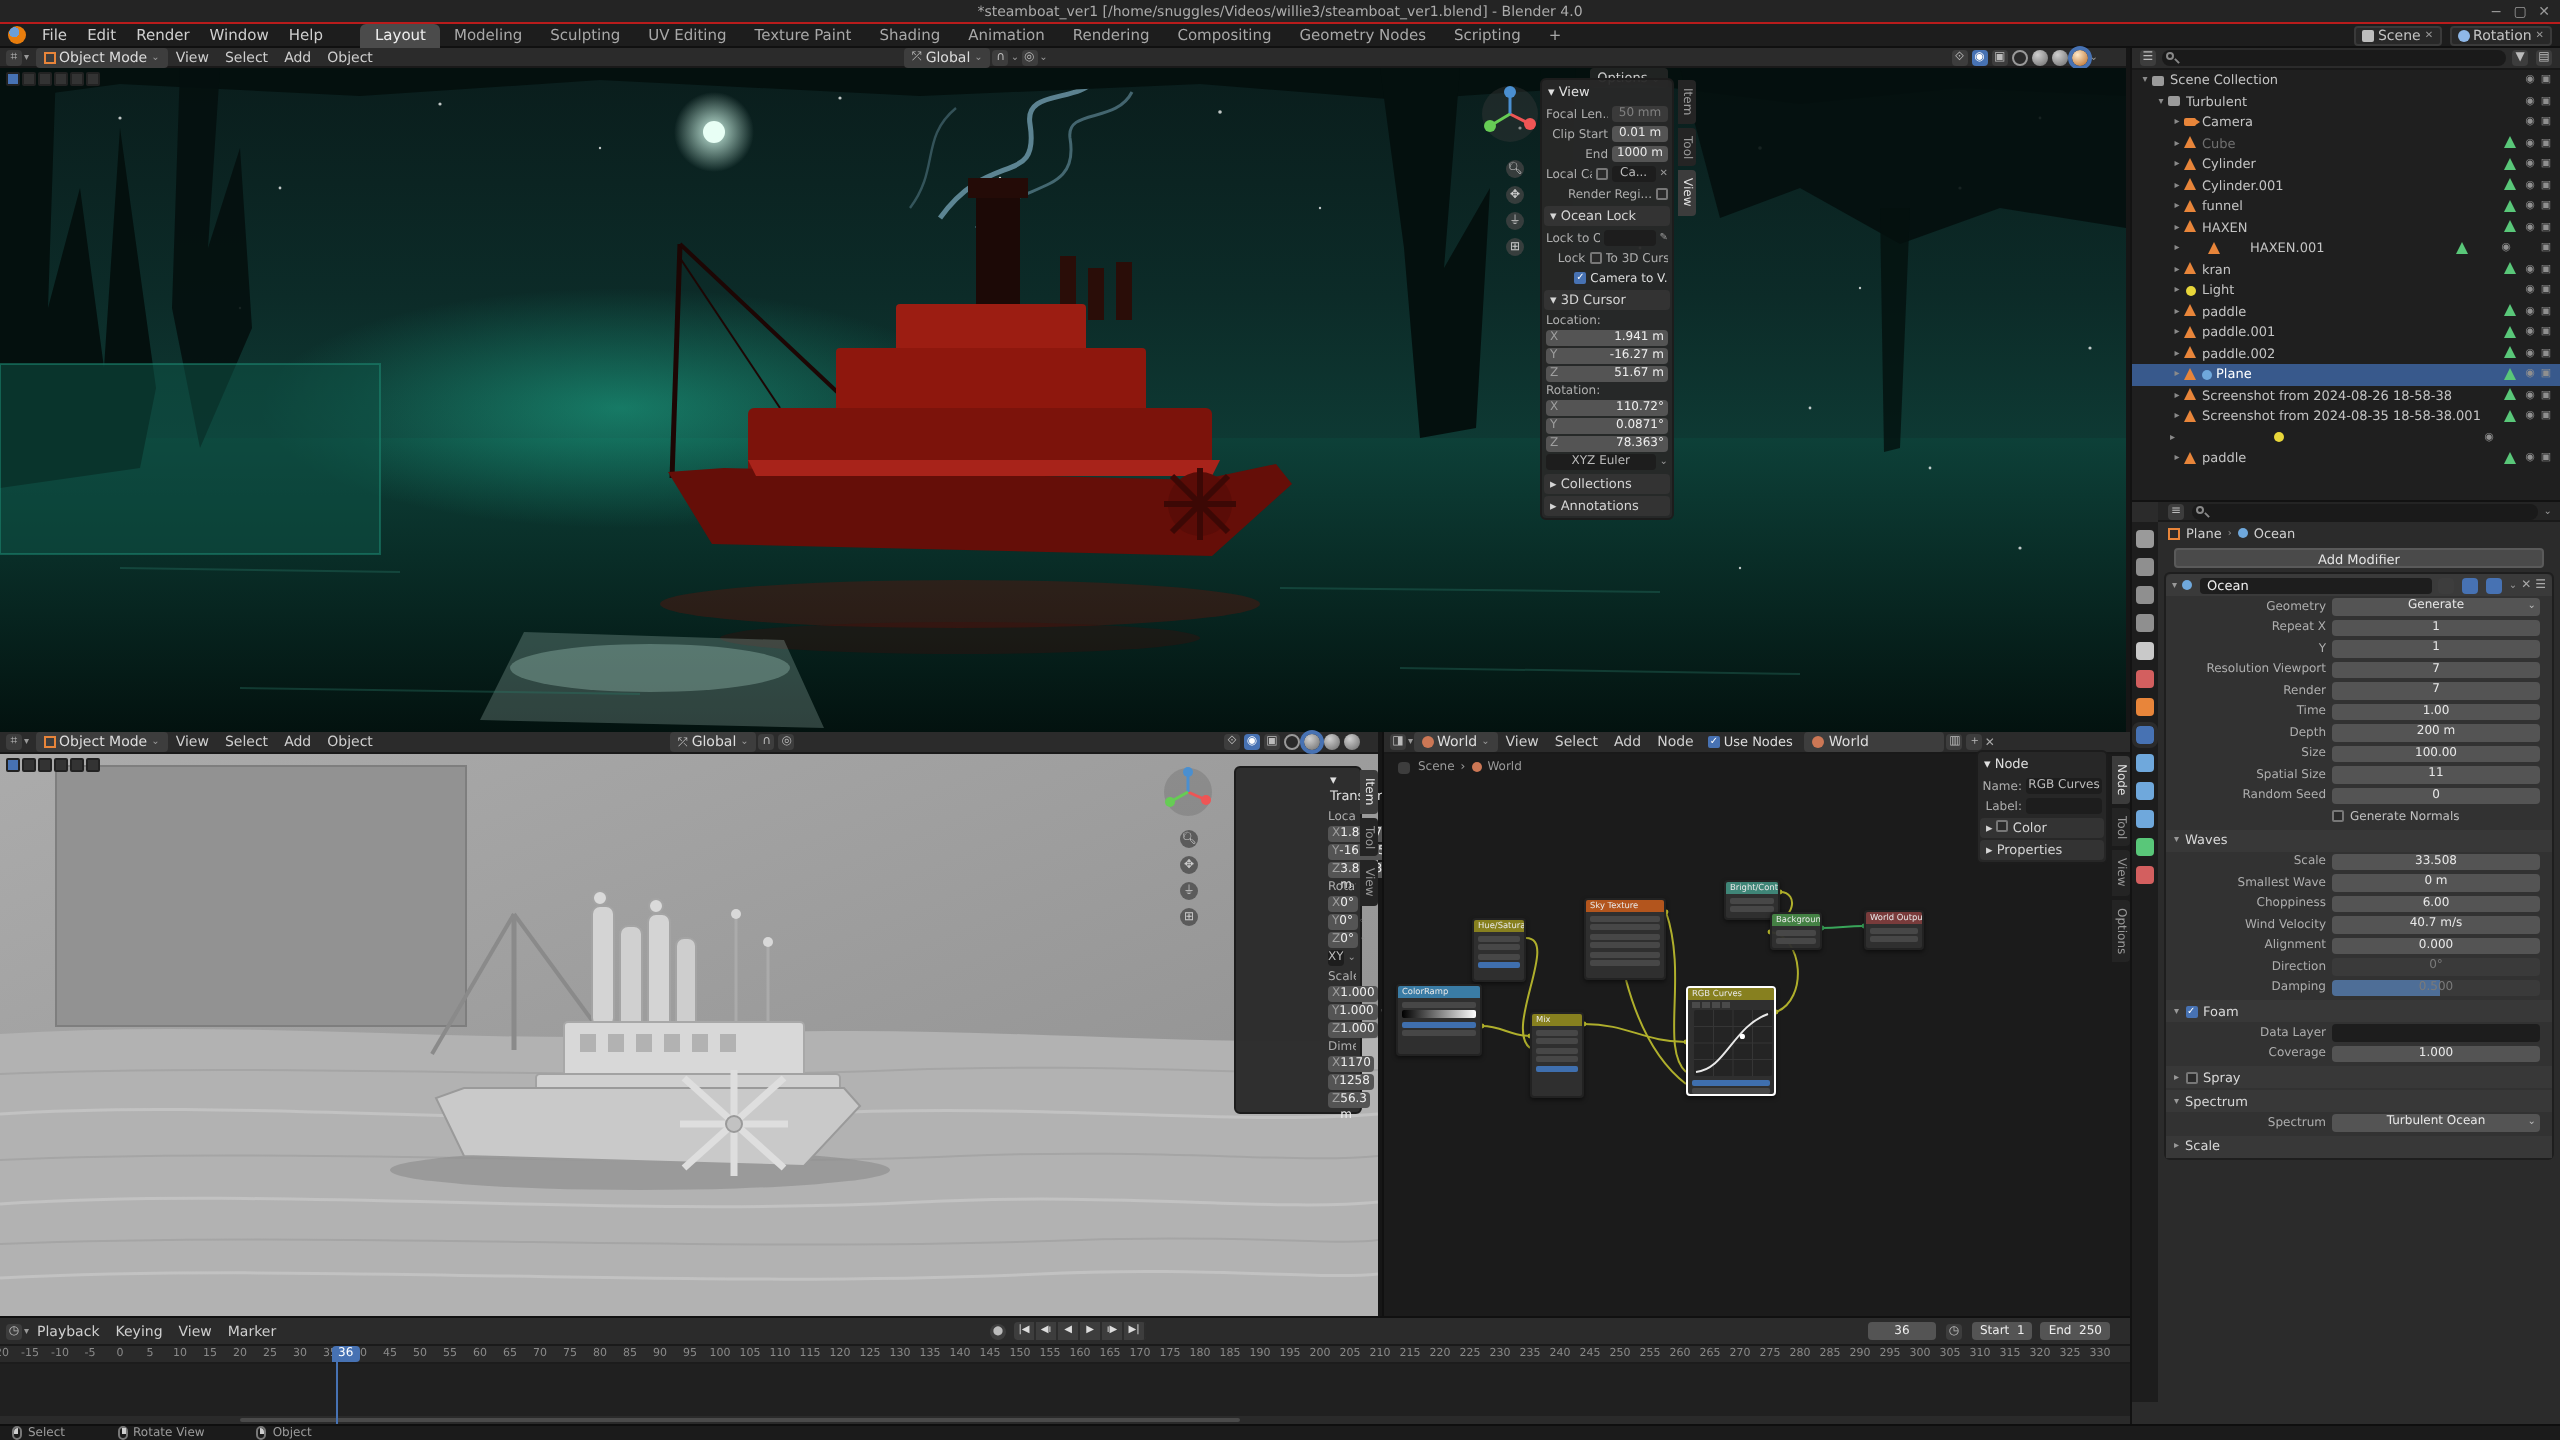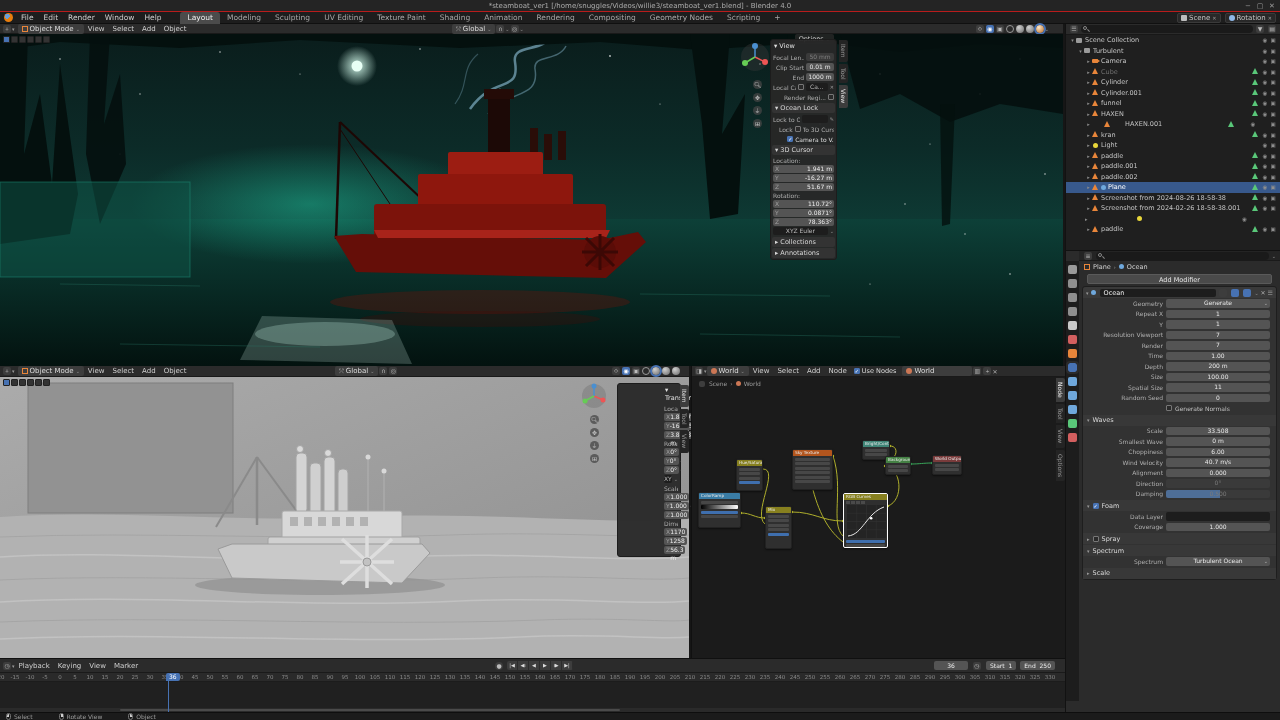--- a/index.html
+++ b/index.html
@@ -644,21 +644,21 @@
             <div class="tri green"></div>
           </div>
           <div class="otog">◉</div>
           <div class="otog">▣</div>
         </div>
         <div class="orow" style="padding-left: 19px;">
           <div class="oarrow">▸</div>
           <div class="oicon">
             <div class="tri"></div>
           </div>
-          <div class="oname">Screenshot from 2024-02-26 18-58-38.001</div>
+          <div class="oname">Screenshot from 2024-08-35 18-58-38.001</div>
           <div class="oicon">
             <div class="tri green"></div>
           </div>
           <div class="otog">◉</div>
           <div class="otog">▣</div>
         </div>
         <div class="orow" style="padding-left: 19px; gap: 48px;">
           <div class="oarrow">▸</div>
           <div class="oicon">
             <div class="oi-light"></div>
@@ -1208,20 +1208,33 @@
             <line x1="29.25" y1="0" x2="29.25" y2="33" stroke="#353535" stroke-width=".5"></line>
             <line x1="0" y1="24.75" x2="39" y2="24.75" stroke="#353535" stroke-width=".5"></line>
             <path d="M1,31 C 15.600000000000001,29.7 19.5,8.25 37,2" stroke="#e8e8e8" fill="none" stroke-width="1"></path>
             <circle cx="24.18" cy="13.200000000000001" r="1.3" fill="#fff"></circle>
           </svg>
           <div class="nrow blue"></div>
           <div class="nrow"></div>
         </div>
       </div>
 
+    <div id="node-npanel" class="npanel">
+      <div class="np-title">▾ <span>Node</span></div>
+      <div class="prow">
+          <div class="plbl">Name:</div>
+          <div class="fld dark" style="width:38px">RGB Curves</div>
+        </div>
+      <div class="prow">
+          <div class="plbl">Label:</div>
+          <div class="fld dark" style="width:38px"></div>
+        </div>
+      <div class="np-sub">▸ <span class="chk"></span> <span>Color</span></div>
+      <div class="np-sub">▸ <span>Properties</span></div>
+    </div>
     <div class="vtabs" id="node-vtabs">
         <div class="vtab active">Node</div>
         <div class="vtab">Tool</div>
         <div class="vtab">View</div>
         <div class="vtab">Options</div>
       </div>
   </div>
 
   <div id="timeline" class="abs">
     <div id="tl-head">

